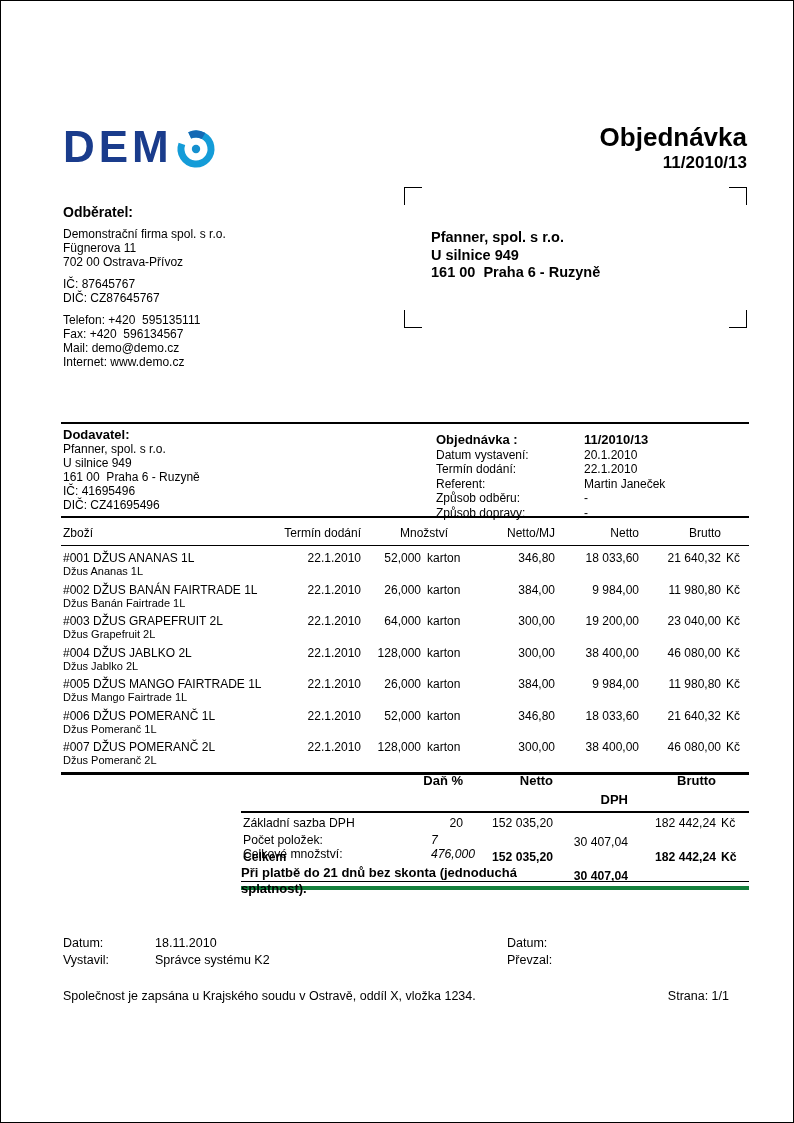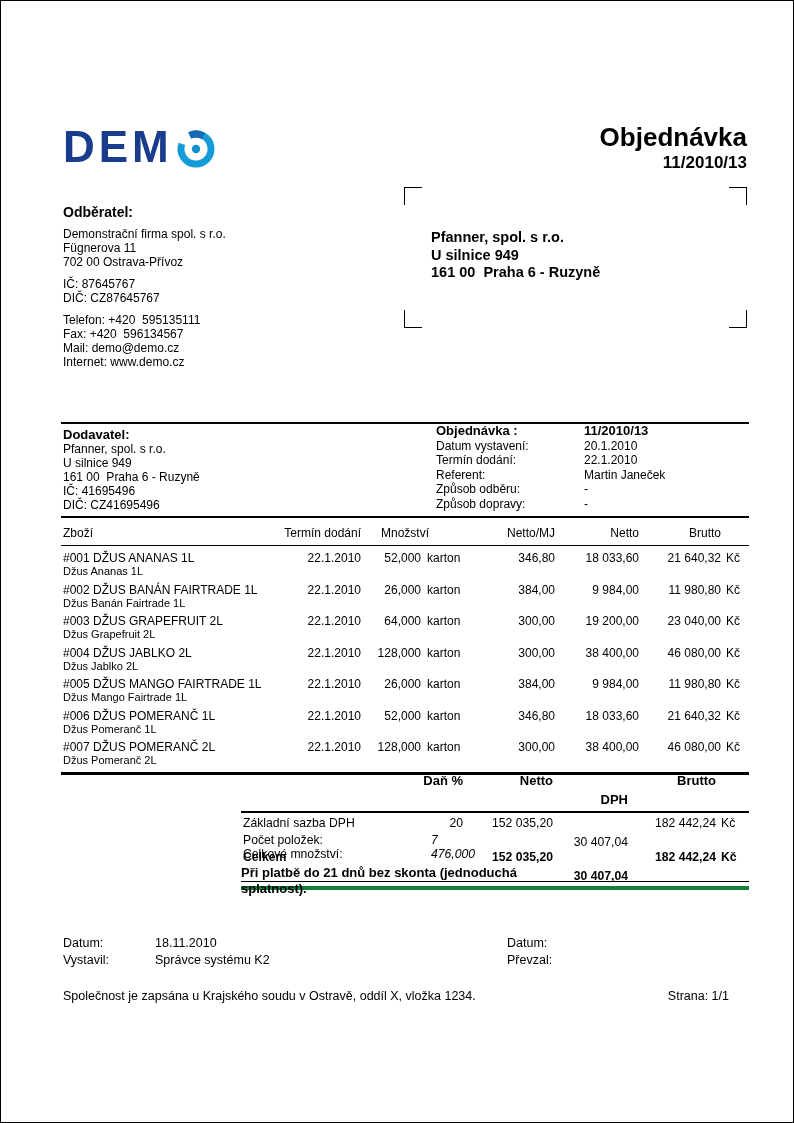--- a/index.html
+++ b/index.html
@@ -28,38 +28,38 @@
   .mark.bl{left:403px;top:309px;border-left:1px solid #000;border-bottom:1px solid #000;}
   .mark.br{left:728px;top:309px;border-right:1px solid #000;border-bottom:1px solid #000;}
   .recipient{position:absolute;left:430px;top:228px;font-size:14.5px;font-weight:bold;line-height:17.5px;}
   .recipient div{white-space:pre;}
   
   .info-section{position:absolute;left:60px;top:421px;width:688px;height:96px;
     border-top:2px solid #000;border-bottom:2px solid #000;box-sizing:border-box;}
   .supplier{position:absolute;left:2px;top:3px;font-size:12px;line-height:14px;}
   .supplier .hd{font-size:13px;font-weight:bold;line-height:15px;}
   .supplier div{white-space:pre;}
-  .order-info{position:absolute;left:375px;top:0;font-size:12px;line-height:14.5px;}
+  .order-info{position:absolute;left:375px;top:9px;font-size:12px;line-height:14.5px;}
   .oi-row{display:flex;}
   .oi-row .lbl{width:148px;flex:none;}
   .oi-row.b{font-weight:bold;font-size:13px;}
   
   .items{position:absolute;left:60px;top:521px;width:688px;}
   .hrow,.irow{display:flex;font-size:12px;}
   .hrow{padding:4px 0 4px 0;border-bottom:1px solid #000;line-height:15px;}
   .rows{padding-top:5px;}
   .irow{height:31.5px;}
   .c{flex:none;box-sizing:border-box;}
   .c.item{width:200px;text-align:left;padding-left:2px;}
   .c.item .main{line-height:14px;white-space:nowrap;}
   .c.item .sub{font-size:11px;line-height:13px;white-space:nowrap;}
   .c.date{width:100px;text-align:right;line-height:14px;}
   .c.qty{width:60px;text-align:right;line-height:14px;}
   .c.unit{width:46px;padding-left:6px;text-align:left;line-height:14px;}
-  .c.mnoz{width:106px;padding-left:20px;text-align:left;}
+  .c.mnoz{width:106px;padding-left:20px;text-align:center;}
   .c.nmj{width:88px;text-align:right;line-height:14px;}
   .c.net{width:84px;text-align:right;line-height:14px;}
   .c.bru{width:82px;text-align:right;line-height:14px;}
   .c.kc{width:26px;padding-left:5px;text-align:left;line-height:14px;}
   .items-bottom{border-top:3px solid #000;}
   
   .vat{position:absolute;left:240px;top:772px;width:508px;}
   .vrow{display:flex;font-size:12.2px;line-height:15px;}
   .vrow .vl{width:175px;flex:none;text-align:left;padding-left:2px;box-sizing:border-box;}
   .vrow .vr{width:47px;flex:none;text-align:right;}

